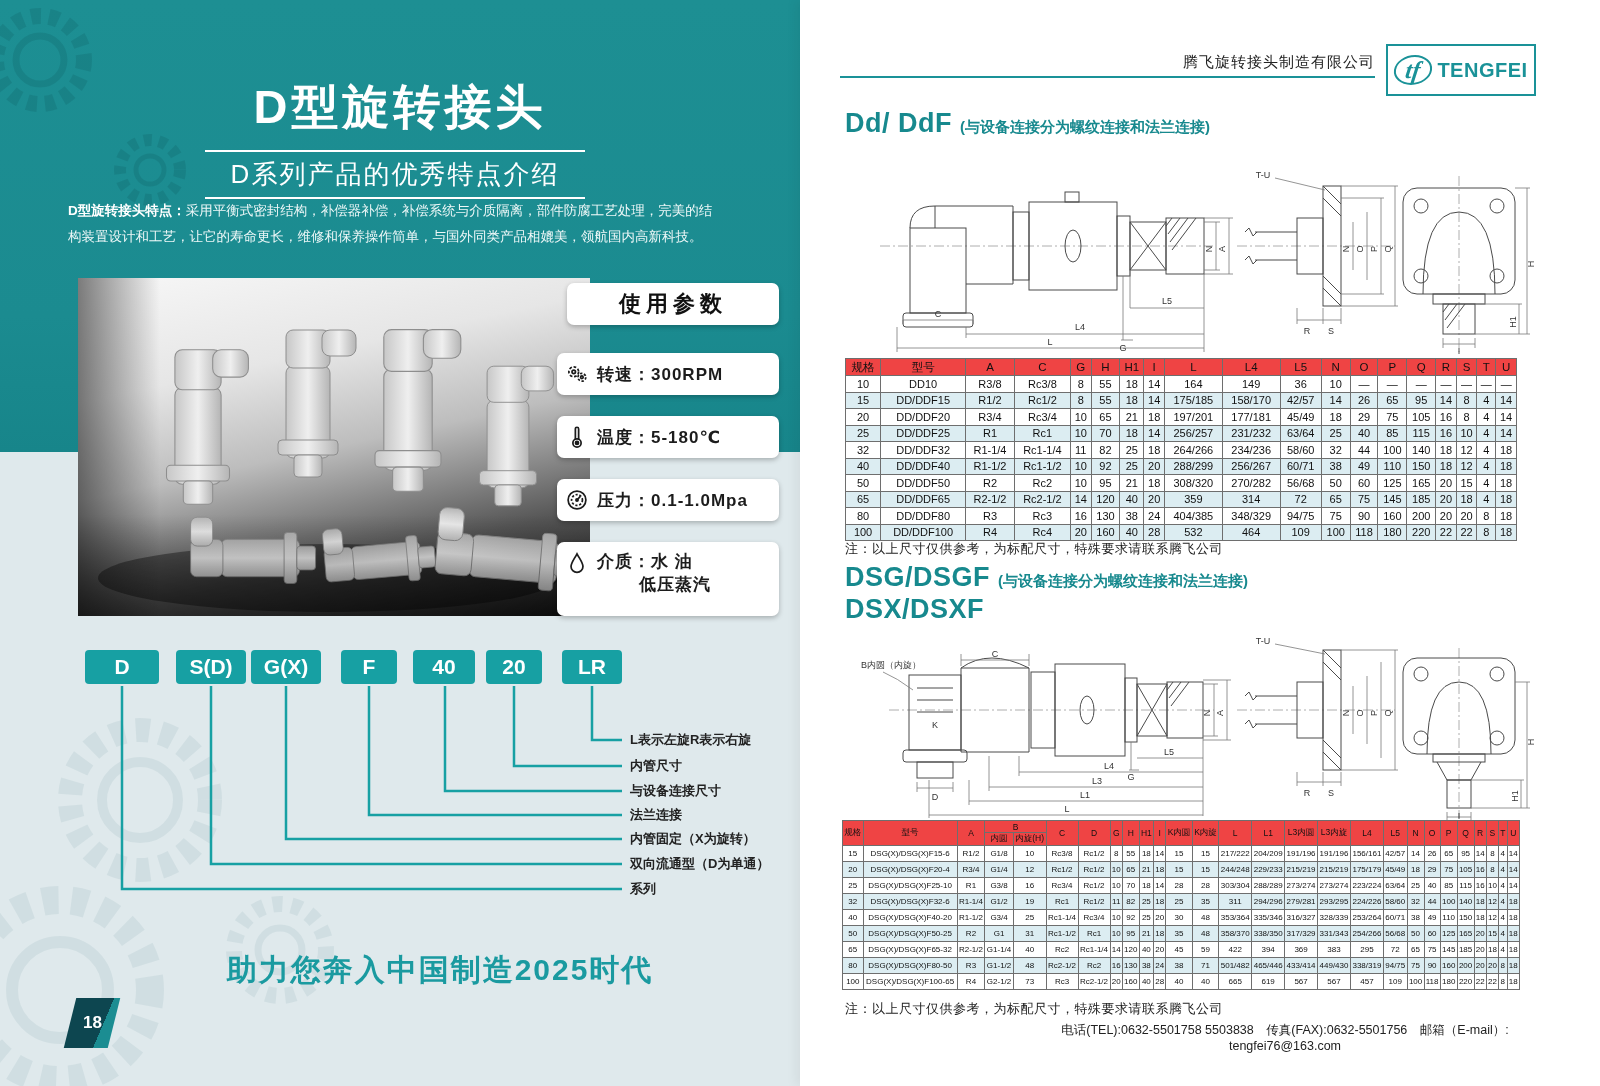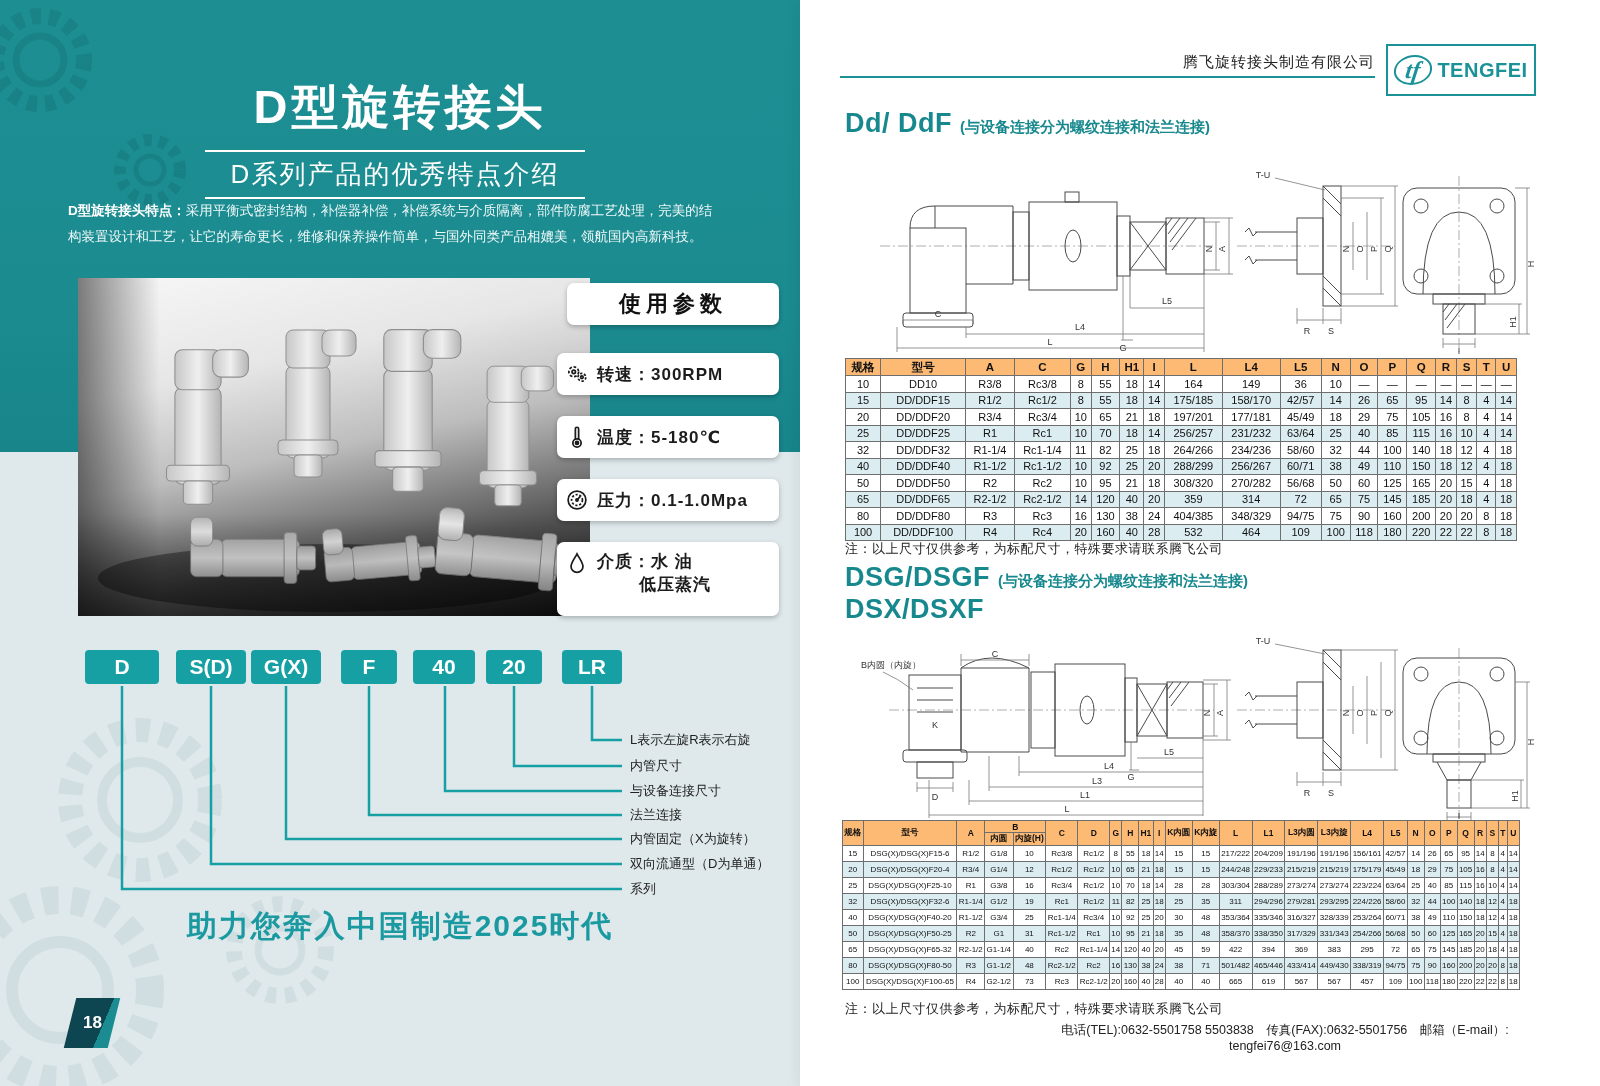--- a/index.html
+++ b/index.html
@@ -16,41 +16,41 @@
   .lp-feature{position:absolute;left:68px;top:198px;width:648px;color:#eef8f8;font-size:13.5px;line-height:1.95;}
   .lp-feature b{color:#fff;}
   .photo{position:absolute;left:78px;top:278px;width:512px;height:338px;background:linear-gradient(168deg,#f7f7f7 0%,#e6e6e6 28%,#bdbdbd 50%,#565656 76%,#121212 100%);}
   .photo .vignette{position:absolute;inset:0;background:linear-gradient(90deg,rgba(0,0,0,.5),rgba(0,0,0,0) 16%),linear-gradient(0deg,rgba(0,0,0,.45),rgba(0,0,0,0) 30%);}
   .params{position:absolute;left:553px;top:0;width:232px;height:650px;}
   .card{position:absolute;left:4px;width:222px;background:#fff;border-radius:7px;box-shadow:0 2px 5px rgba(0,0,0,.25);display:flex;align-items:center;}
   .card .ic{flex:0 0 40px;display:flex;justify-content:center;}
   .card .tx{font-size:17px;font-weight:bold;color:#1c1c1c;letter-spacing:1px;}
   .card-title{position:absolute;left:14px;top:283px;width:212px;height:42px;background:#fff;border-radius:7px;box-shadow:0 2px 5px rgba(0,0,0,.25);display:flex;align-items:center;justify-content:center;font-size:22px;font-weight:bold;color:#111;letter-spacing:5px;}
   .mbox{position:absolute;top:650px;height:34px;background:#17a0a3;border-radius:4px;color:#fff;font-weight:bold;font-size:21px;display:flex;align-items:center;justify-content:center;}
-  .mlabel{position:absolute;left:630px;font-size:13px;font-weight:normal;color:#222;white-space:nowrap;}
+  .mlabel{position:absolute;left:630px;font-size:13px;font-weight:bold;color:#222;white-space:nowrap;}
   .slogan{position:absolute;left:0;width:800px;text-align:center;color:#1a9aa0;font-weight:bold;font-size:30px;letter-spacing:2px;}
   .badge{position:absolute;width:44px;height:50px;transform:skewX(-14deg);display:flex;align-items:center;justify-content:center;color:#fff;font-weight:bold;font-size:17px;}
   .badge span{transform:skewX(14deg);}
   #badge-18{left:70px;top:998px;background:linear-gradient(100deg,#0d4650 72%,#1b8d92 72%);}
 
   
   #page-right{position:absolute;left:800px;top:0;width:800px;height:1086px;background:#fff;box-shadow:-5px 0 10px rgba(0,0,0,.05);}
   .hdr-company{position:absolute;left:40px;top:53px;width:535px;text-align:right;font-size:15px;color:#222;letter-spacing:1px;}
   .hdr-rule{position:absolute;left:40px;top:76px;width:535px;height:2px;background:#1a9298;}
   .logo-box{position:absolute;left:586px;top:44px;width:146px;height:48px;border:2px solid #1a9298;display:flex;align-items:center;justify-content:center;gap:5px;}
   .logo-mark{font-family:"Liberation Serif","DejaVu Serif",serif;font-style:italic;font-weight:bold;font-size:24px;color:#1a9298;border:2px solid #1a9298;border-radius:50%;width:34px;height:26px;display:flex;align-items:center;justify-content:center;transform:skewX(-8deg);}
   .logo-text{font-size:20px;font-weight:bold;color:#1a9298;letter-spacing:.5px;}
   .sec-title{position:absolute;left:45px;color:#17898e;font-weight:bold;font-size:27px;letter-spacing:.5px;white-space:nowrap;text-align:center;}
   .sec-note{font-size:15px;font-weight:bold;letter-spacing:0;}
   .drawing{position:absolute;left:55px;width:690px;}
   .drawing svg{display:block;}
   .tblwrap{position:absolute;}
   .tbl{border-collapse:collapse;background:#fff;}
   .tbl th,.tbl td{border:1px solid #6e6e6e;text-align:center;white-space:nowrap;padding:0 1px;color:#111;}
-  .tbl thead th{background:#fdba74;font-weight:bold;}
+  .tbl thead th{background:#ef4444;font-weight:normal;}
   .tbl tbody tr:nth-child(even) td{background:#dcedf2;}
   .tbl1{width:672px;font-size:11px;}
   .tbl1 td{height:15.5px;}
   .tbl1 th{height:16px;font-size:11.5px;}
   .tbl2{width:678px;font-size:8px;}
   .tbl2 td{height:15px;}
   .tbl2 th{font-size:8.5px;height:11px;}
   .note{position:absolute;left:45px;font-size:13px;color:#222;letter-spacing:.5px;}
   .footer{position:absolute;left:205px;top:1022px;width:560px;text-align:center;font-size:12.5px;color:#222;}
   svg text.dim{font-family:"Liberation Sans","DejaVu Sans",sans-serif;font-size:9px;fill:#333;text-anchor:middle;}
@@ -192,21 +192,21 @@
       </g>
     </svg>
     <div class="mlabel" style="top:731px;">L表示左旋R表示右旋</div>
     <div class="mlabel" style="top:757px;">内管尺寸</div>
     <div class="mlabel" style="top:782px;">与设备连接尺寸</div>
     <div class="mlabel" style="top:806px;">法兰连接</div>
     <div class="mlabel" style="top:830px;">内管固定（X为旋转）</div>
     <div class="mlabel" style="top:855px;text-align:center;">双向流通型（D为单通）</div>
     <div class="mlabel" style="top:880px;">系列</div>
 
-    <div class="slogan" style="top:906px;">助力您奔入中国制造2025时代</div>
+    <div class="slogan" style="top:950px;margin-left:40px;">助力您奔入中国制造2025时代</div>
 
     <div class="badge" id="badge-18">
         <span>18</span>
       </div>
   </div>
 
   <div id="page-right">
     <div class="hdr-company">腾飞旋转接头制造有限公司</div>
     <div class="hdr-rule"></div>
     <div class="logo-box">

